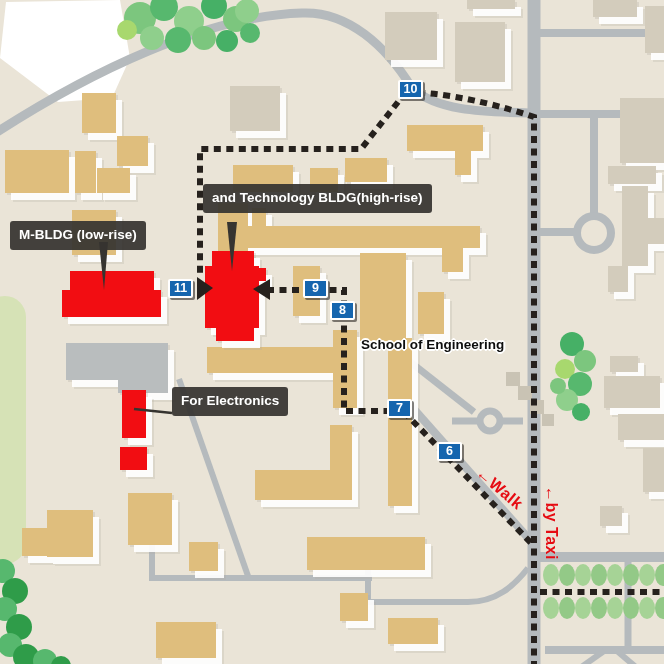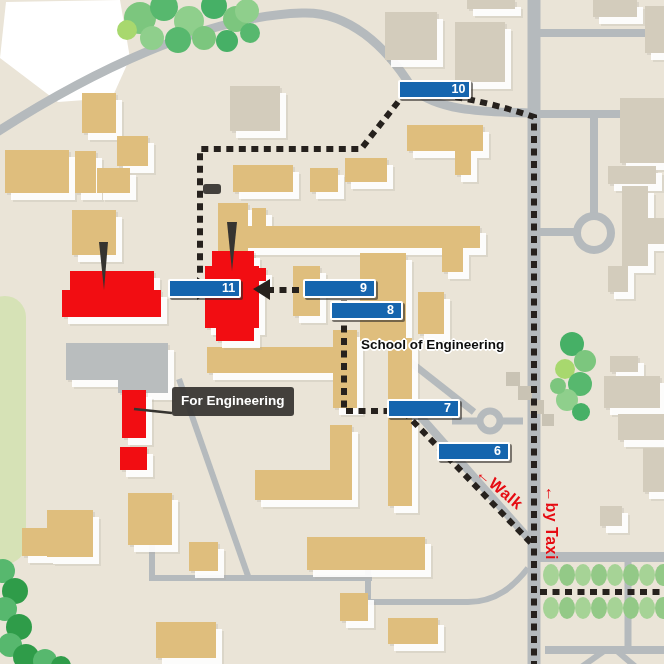--- a/index.html
+++ b/index.html
@@ -16,21 +16,21 @@
   .pale{position:absolute;left:-16px;top:296px;width:42px;height:268px;border-radius:22px;background:#d6e2b6;}
   .callout{position:absolute;background:rgba(54,52,48,0.93);color:#fff;font-weight:bold;
            border-radius:3px;padding:5px 9px;line-height:1.38;white-space:nowrap;font-size:13.5px;z-index:30;}
   .callout div{pointer-events:none;}
   .area-label{position:absolute;color:#0d0d0d;font-weight:bold;font-size:13.5px;white-space:nowrap;z-index:28;
      text-shadow:-1px -1px 0 #fff,1px -1px 0 #fff,-1px 1px 0 #fff,1px 1px 0 #fff,0 2px 0 #fff,2px 0 0 #fff,-2px 0 0 #fff,0 -2px 0 #fff;}
   .route-label{position:absolute;color:#e60b12;font-weight:bold;font-size:16px;white-space:nowrap;
                transform-origin:0 0;z-index:32;letter-spacing:0.5px;}
   .badge{position:absolute;width:21px;height:15px;background:#1565ae;border:2px solid #fff;
          box-shadow:2px 2px 0 rgba(45,42,38,0.6);color:#fff;font-weight:bold;font-size:12.5px;
-         display:flex;align-items:center;justify-content:center;border-radius:2px;z-index:40;line-height:1;padding-left:48px;}
+         display:flex;align-items:center;justify-content:center;border-radius:2px;z-index:40;line-height:1;}
 </style>
 </head>
 <body>
 
 <div id="stage">
   <div class="field"></div>
   <div class="pale"></div>
 
   <div class="layer" id="roads-layer"><svg width="664" height="664" viewBox="0 0 664 664">
         <path d="M534,-4 L534,668" fill="none" stroke="#b5babd" stroke-width="13"></path>
@@ -182,26 +182,30 @@
         <path d="M267,290 L344,290 L344,411 L389,411" fill="none" stroke="#26211d" stroke-width="6" stroke-dasharray="7 5.5"></path>
         <path d="M404,412 L531,543" fill="none" stroke="#26211d" stroke-width="6" stroke-dasharray="7 5.5"></path>
         <path d="M540,592 L668,592" fill="none" stroke="#26211d" stroke-width="6" stroke-dasharray="7 5.5"></path>
         <polygon points="197,277 197,300 213,288" fill="#26211d"></polygon>
         <polygon points="270,279 270,300 253,289" fill="#26211d"></polygon>
         <polygon points="99,242 108,242 104,290" fill="#363430"></polygon>
         <polygon points="227,222 237,222 232,271" fill="#363430"></polygon>
         <path d="M172,413 L134,409" fill="none" stroke="#363430" stroke-width="2.5"></path>
       </svg></div>
 
+  <div class="callout" id="callout-m" style="left: 10px; top: 221px;">
+    <div>M-BLDG (low-rise)</div>
+  </div>
 
   <div class="callout" id="callout-f" style="text-align: center; left: 203px; top: 184px;">
+    <div>and Technology BLDG(high-rise)</div>
   </div>
 
   <div class="callout" id="callout-r" style="left: 172px; top: 387px;">
-    <div>For Engineering</div>
+    <div>For Electronics</div>
   </div>
 
   <div class="area-label" id="label-school" style="left: 361px; top: 337px;">School of Engineering</div>
 
   <div class="route-label" id="label-walk" style="left: 484px; top: 464px; transform: rotate(40deg);">←Walk</div>
   <div class="route-label" id="label-taxi" style="left: 560px; top: 486px; transform: rotate(90deg);">←by Taxi</div>
 <div class="badge" style="left: 398px; top: 80px;">10</div>
     <div class="badge" style="left: 168px; top: 279px;">11</div>
     <div class="badge" style="left: 303px; top: 279px;">9</div>
     <div class="badge" style="left: 330px; top: 301px;">8</div>

